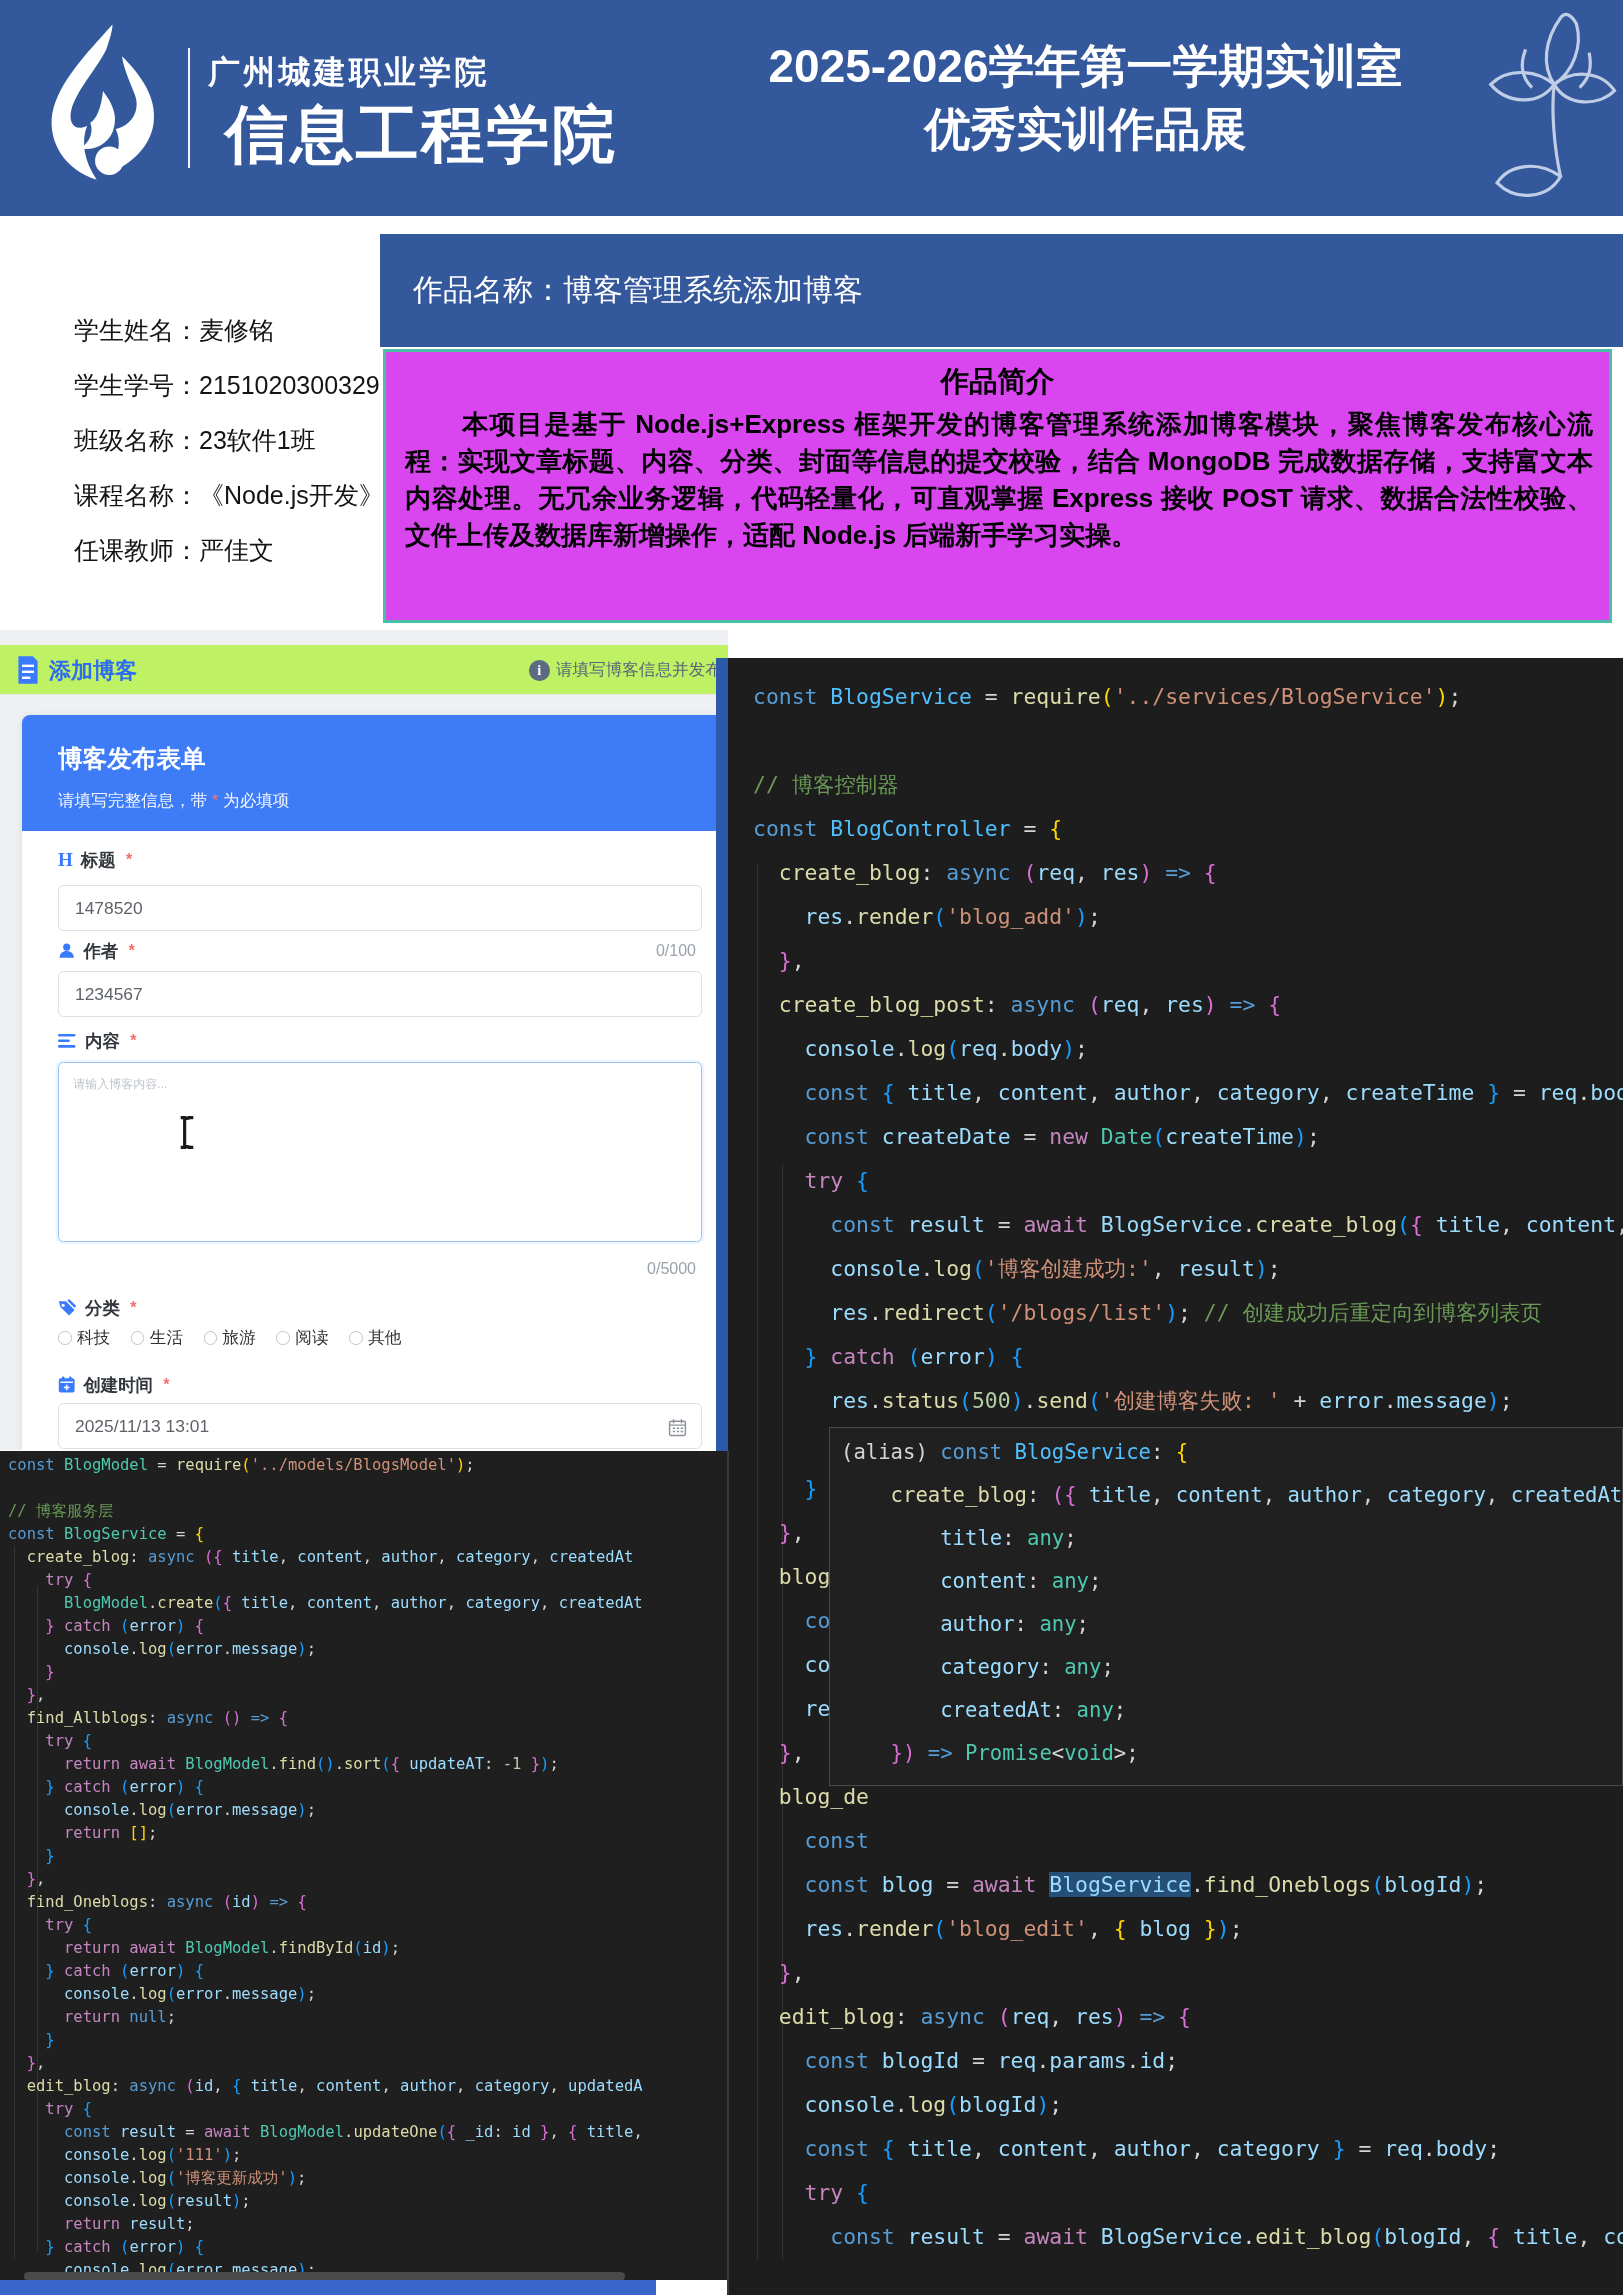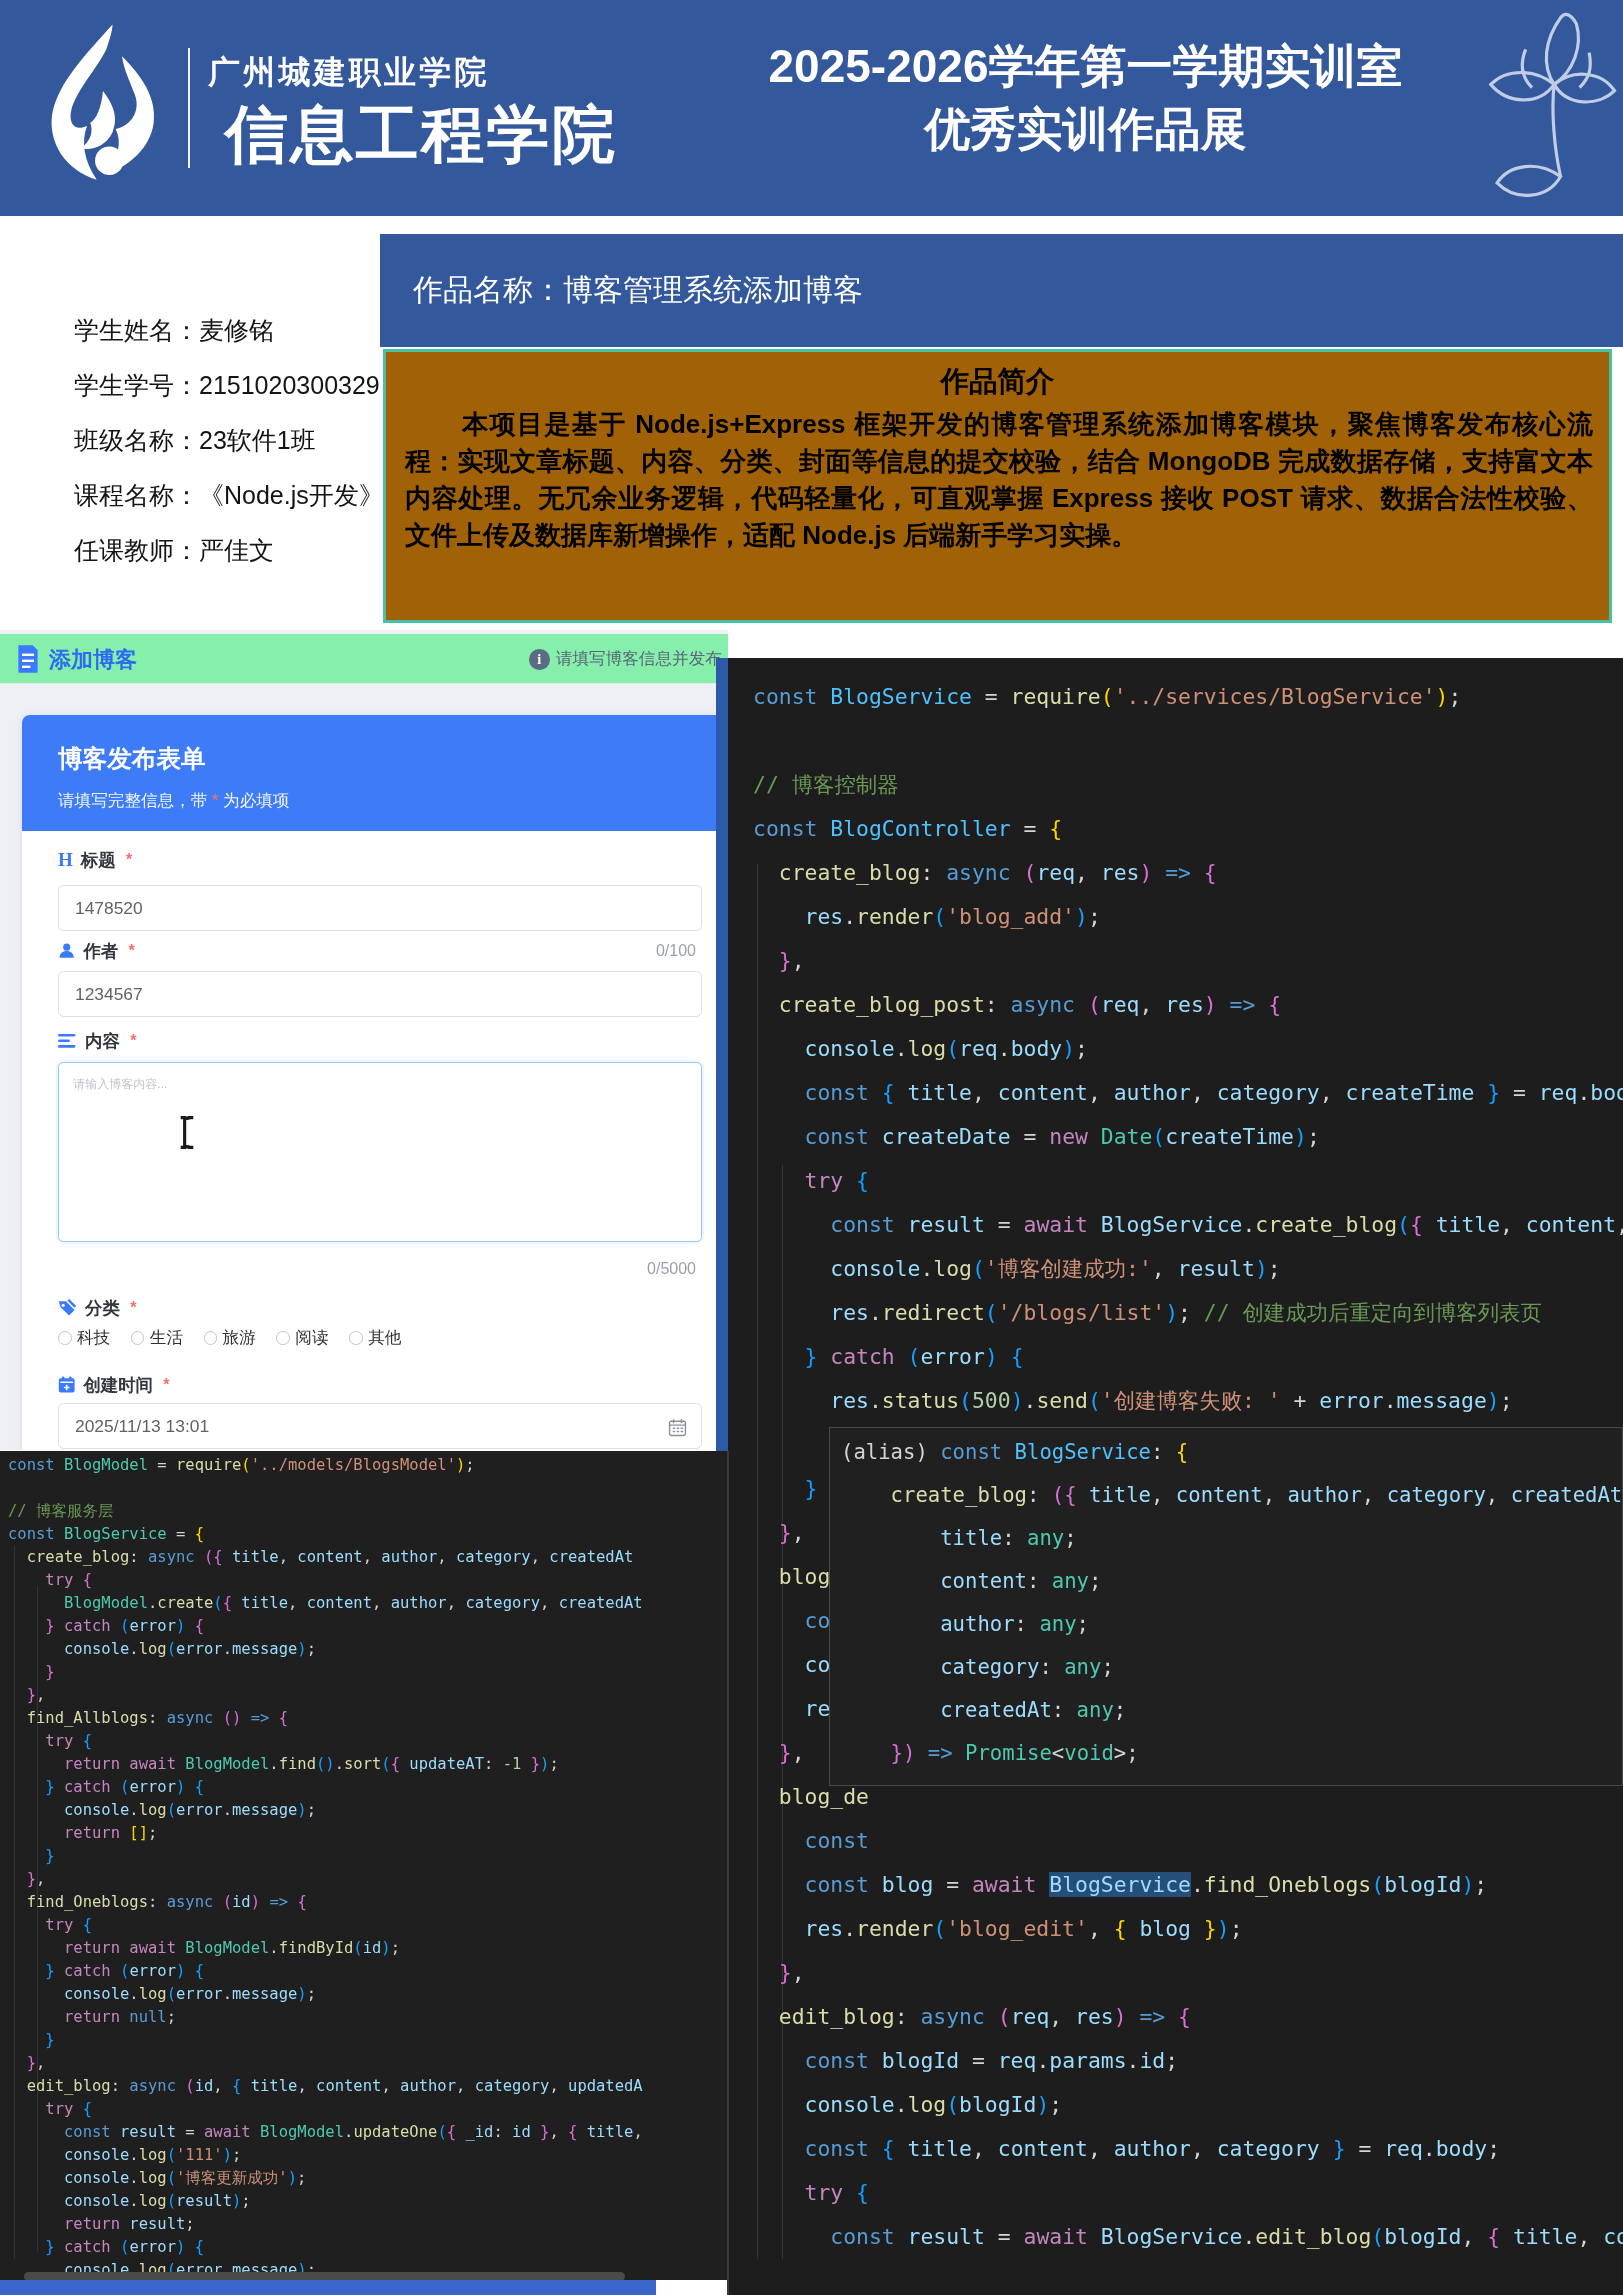--- a/index.html
+++ b/index.html
@@ -17,30 +17,30 @@
   .white-strip{left:0;top:216px;width:1623px;height:18px;background:#fff;}
 
   
   .student{left:40px;top:314px;display:flex;flex-direction:column;gap:22px;
            font-size:25px;color:#141414;font-weight:500;margin-left:34px;}
 
   
   .work-bar{left:380px;top:234px;width:1243px;height:113px;background:#33589c;
             display:flex;align-items:center;}
   .work-bar-text{margin-left:33px;color:#fff;font-size:30px;font-weight:500;}
-  .intro-box{left:383px;top:349px;width:1229px;height:274px;background:#a16207;
+  .intro-box{left:383px;top:349px;width:1229px;height:274px;background:#d946ef;
              border:3.2px solid #47c0a6;box-sizing:border-box;}
   .intro-title{position:absolute;left:0;top:11px;width:100%;text-align:center;
                font-size:28.5px;font-weight:700;color:#000;}
   .intro-text{position:absolute;left:19px;right:16px;top:54px;font-size:26px;font-weight:600;
               line-height:37px;color:#000;text-align:justify;text-indent:2.2em;}
 
   
   .form-area{left:0;top:630px;width:728px;height:820px;background:#eef0f4;overflow:hidden;}
-  .form-header{position:absolute;left:0;top:4px;width:728px;height:49px;background:#86efac;
+  .form-header{position:absolute;left:0;top:15px;width:728px;height:49px;background:#bef264;
                border-bottom:1.6px solid #e6e8eb;}
   .form-title{position:absolute;left:49px;top:11px;font-size:22px;font-weight:700;color:#2c6bf2;}
   .form-tip{position:absolute;left:529px;top:14.3px;font-size:16.6px;color:#5a6678;white-space:nowrap;
             display:flex;align-items:center;gap:6.3px;}
   .tip-i{display:inline-block;width:20.6px;height:20.6px;border-radius:50%;background:#5b6b82;color:#fff;
          font-size:14.3px;font-weight:700;text-align:center;line-height:20.6px;font-family:"Liberation Serif",serif;}
   .form-card{position:absolute;left:22px;top:85px;width:701px;height:737px;background:#fff;
              border-radius:8px 8px 0 0;box-shadow:0 1.6px 8px rgba(0,0,0,.08);}
   .card-head{position:absolute;left:0;top:0;width:701px;height:116px;background:#3e7cf7;border-radius:8px 8px 0 0;}
   .card-title{position:absolute;left:36px;top:27px;font-size:24.6px;font-weight:700;color:#fff;}

